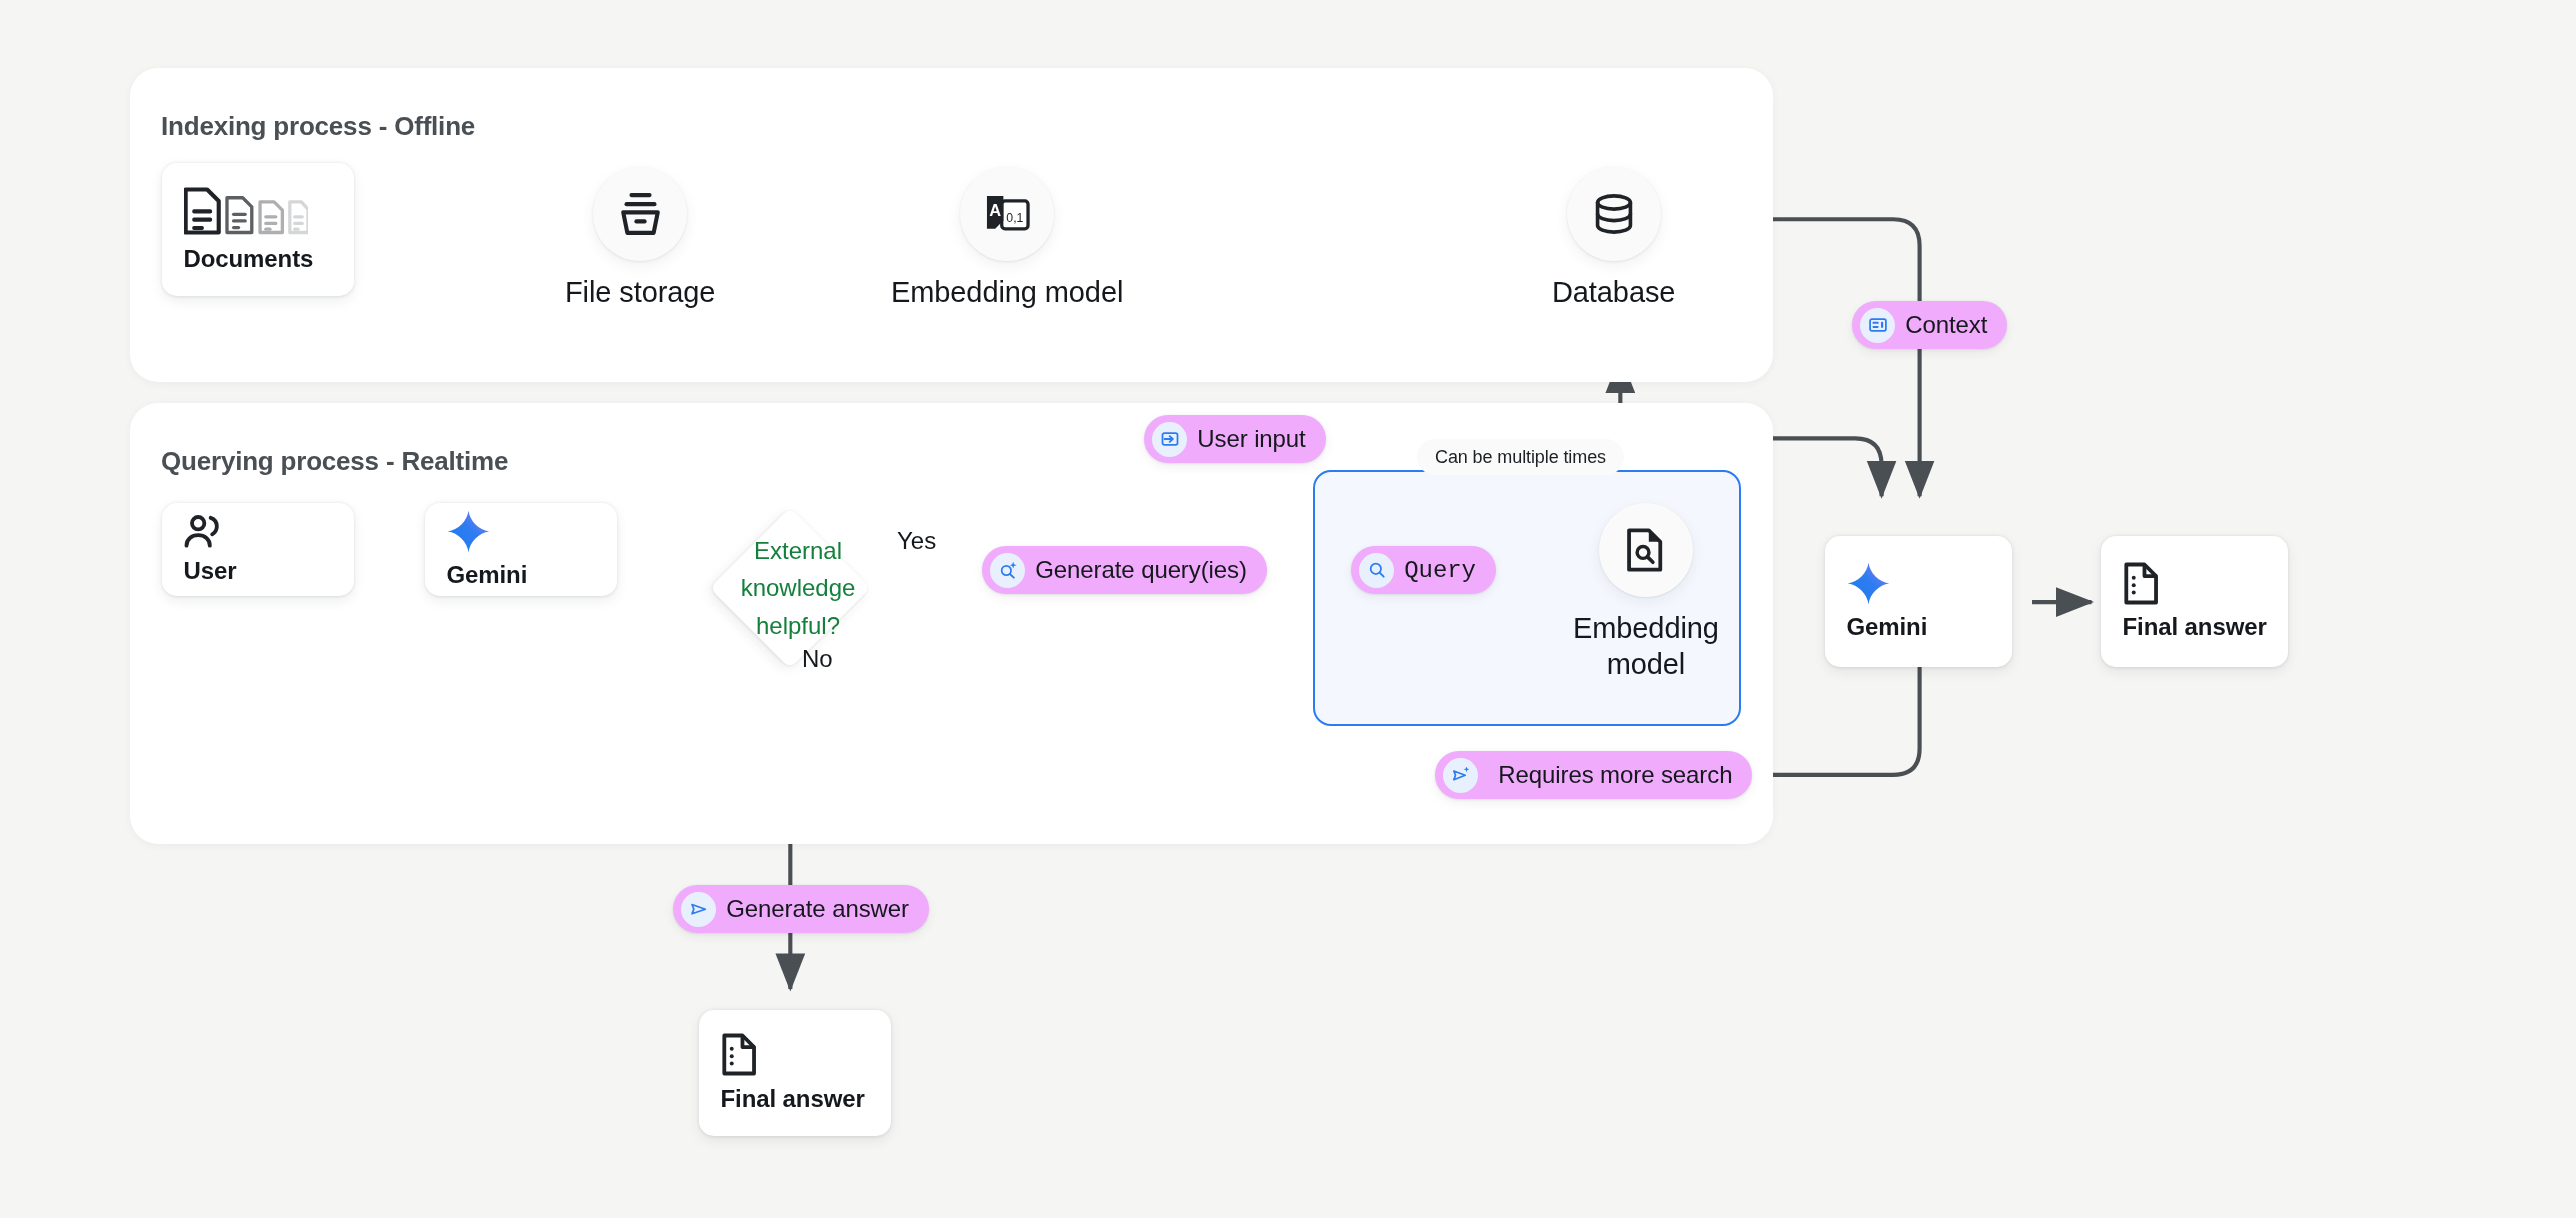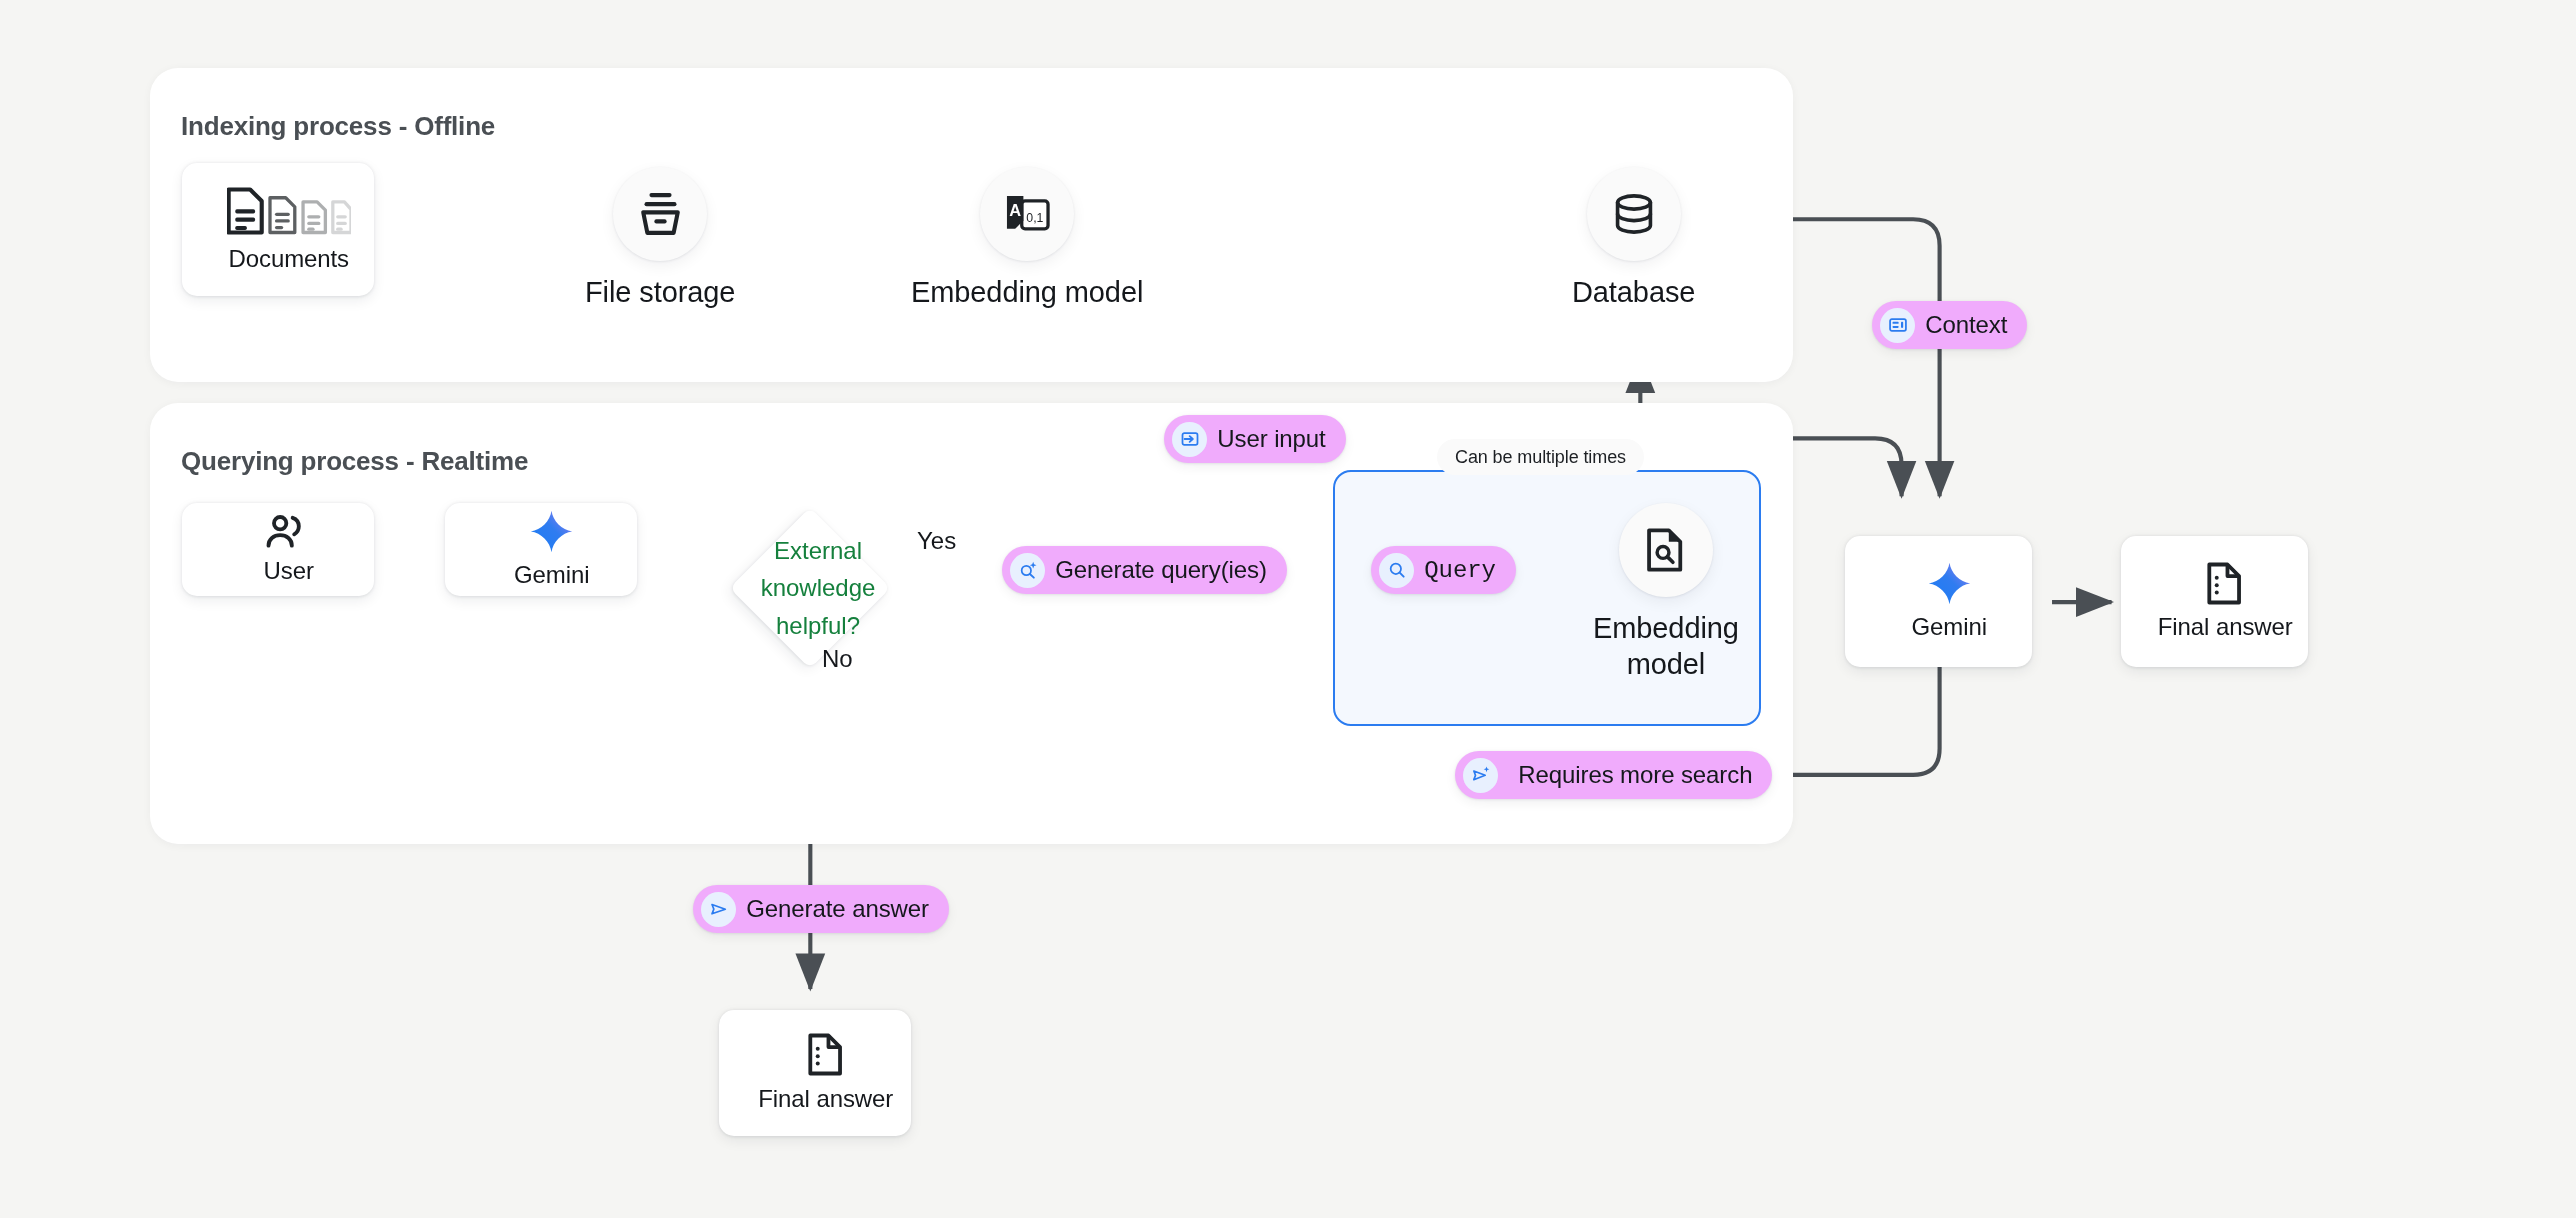--- a/index.html
+++ b/index.html
@@ -10,21 +10,20 @@
   body {
     font-family: "Liberation Sans", sans-serif;
     -webkit-font-smoothing: antialiased;
   }
   #stage {
     position: relative;
     width: 2548px;
     height: 1219px;
     background: #f5f5f3;
     overflow: hidden;
-    margin-left: 20px;
   }
   #wires {
     position: absolute;
     left: 0; top: 0;
     width: 2576px;
     height: 1219px;
     pointer-events: none;
   }
 
   
@@ -49,23 +48,24 @@
   }
 
   
   .node-card {
     position: absolute;
     background: #ffffff;
     border-radius: 15px;
     box-shadow: 0 0.8px 3.3px rgba(16,24,40,0.10), 0 4.1px 13.2px rgba(16,24,40,0.07);
     display: flex;
     flex-direction: column;
-    align-items: center;
+    align-items: flex-start;
     justify-content: center;
     box-sizing: border-box;
+    font-weight: bold;
   }
   .node-card .glyph { margin-left: 21.5px; }
   .node-card .node-label {
     margin-left: 21.5px;
     margin-top: 8.3px;
     font-size: 24px;
     color: #15181c;
     white-space: nowrap;
     letter-spacing: -0.1px;
   }

